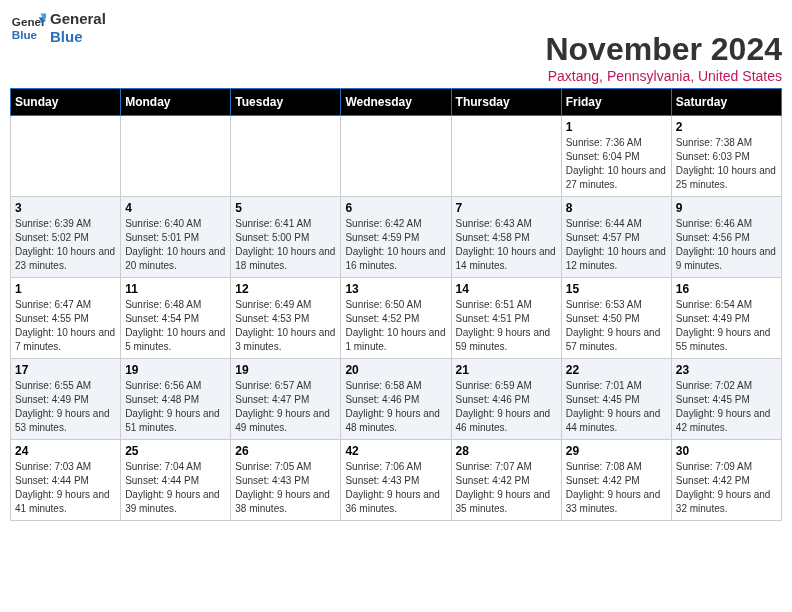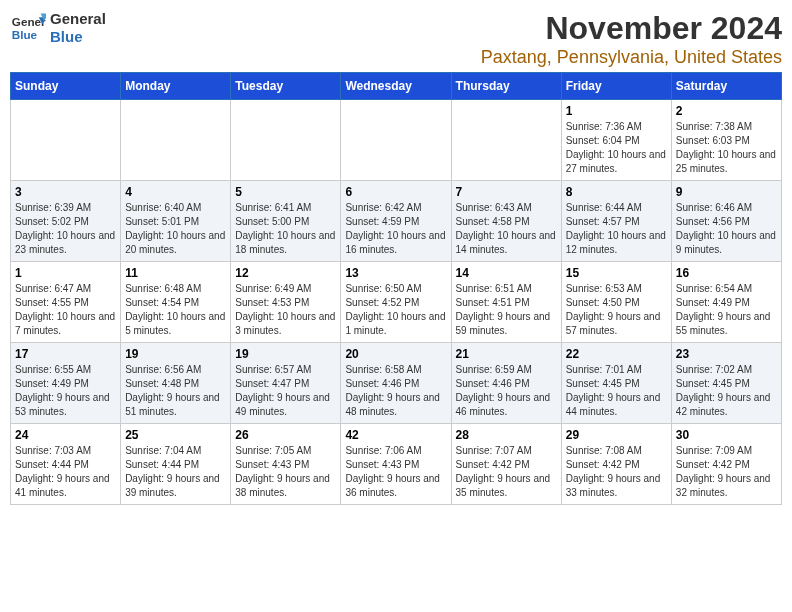--- a/index.html
+++ b/index.html
@@ -25,32 +25,33 @@
       width: 36px;
       height: 36px;
     }
     .title-block {
       text-align: right;
     }
     .month-title {
       font-size: 32px;
       font-weight: bold;
       color: #333;
+      margin-top: 21px;
     }
     .location {
-      font-size: 18px;
-      color: #a16207;
+      font-size: 14px;
+      color: #be185d;
     }
     .calendar {
       width: 100%;
       border-collapse: collapse;
       font-size: 11px;
     }
     .calendar th {
-      background: #1d4ed8;
+      background: #000000;
       color: #fff;
       padding: 6px 4px;
       text-align: left;
       font-size: 12px;
       font-weight: bold;
       border: 1px solid #2a6fba;
     }
     .calendar td {
       border: 1px solid #ccc;
       vertical-align: top;

